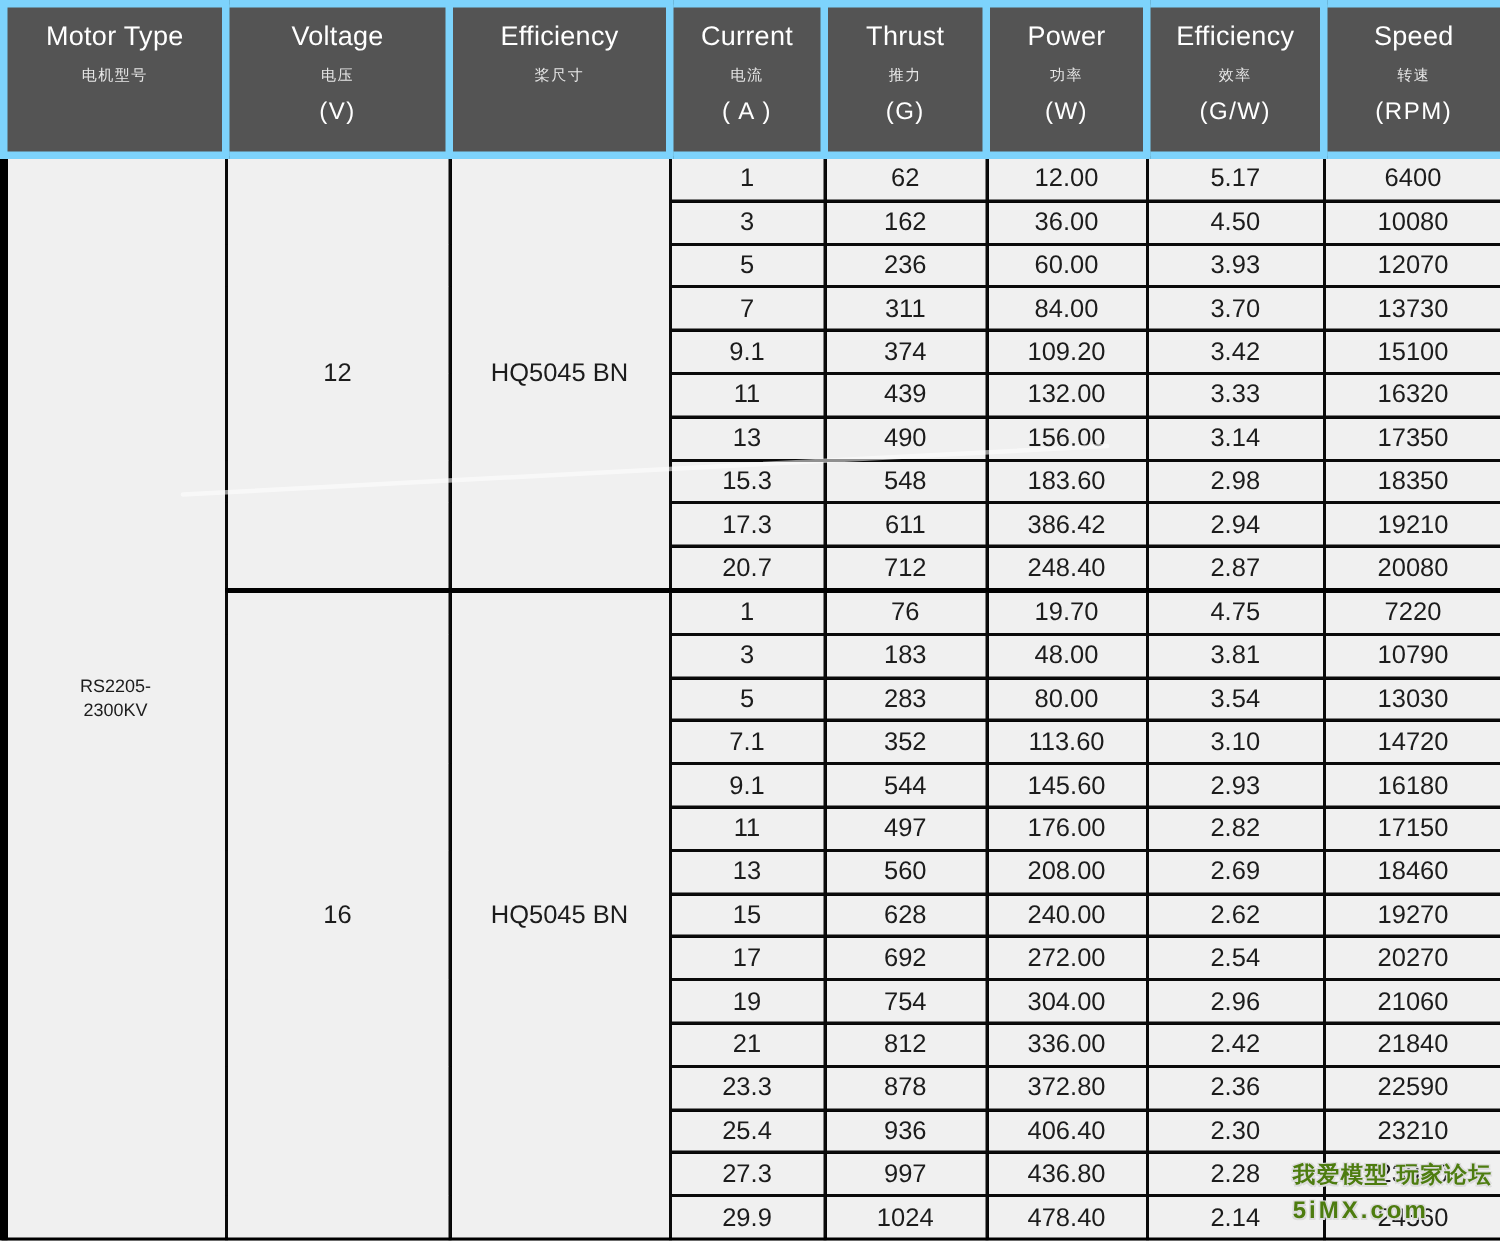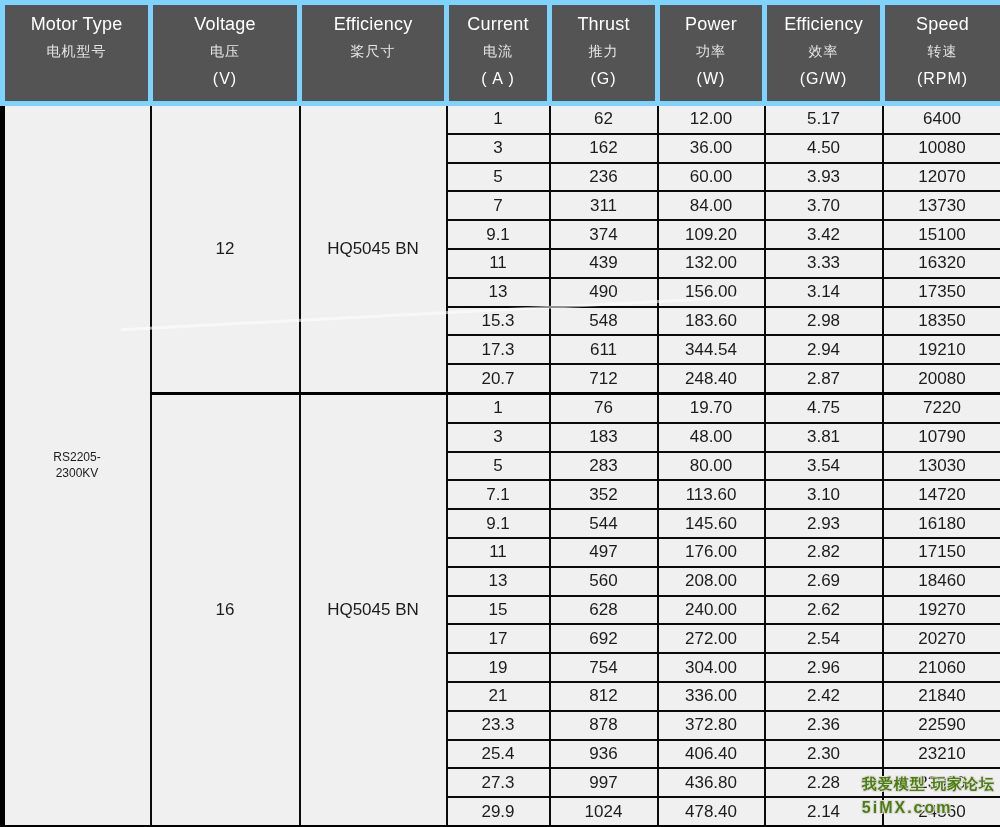--- a/index.html
+++ b/index.html
@@ -19,21 +19,21 @@
   th{
     background:#545454;
     color:#ffffff;
     border:5px solid #7dd3fc;
     vertical-align:top;
     padding:9px 0 0 0;
     height:87px;
     font-weight:normal;
   }
   .h-label{font-size:18px;letter-spacing:.2px;}
-  .h-cn{font-size:14px;margin-top:8px;color:#e6e6e6;letter-spacing:1px;}
+  .h-cn{font-size:10px;margin-top:8px;color:#e6e6e6;letter-spacing:1px;}
   .h-unit{font-size:16px;margin-top:9px;letter-spacing:1px;}
   td{
     background:#f0f0f0;
     border:2px solid #0a0a0a;
     text-align:center;
     vertical-align:middle;
     color:#1c1c1c;
     font-size:17px;
     height:26.8px;
     padding:0;
@@ -179,21 +179,21 @@
         <tr>
           <td>15.3</td>
           <td>548</td>
           <td>183.60</td>
           <td>2.98</td>
           <td>18350</td>
         </tr>
         <tr>
           <td>17.3</td>
           <td>611</td>
-          <td>344.54</td>
+          <td>386.42</td>
           <td>2.94</td>
           <td>19210</td>
         </tr>
         <tr>
           <td>20.7</td>
           <td>712</td>
           <td>248.40</td>
           <td>2.87</td>
           <td>20080</td>
         </tr>

